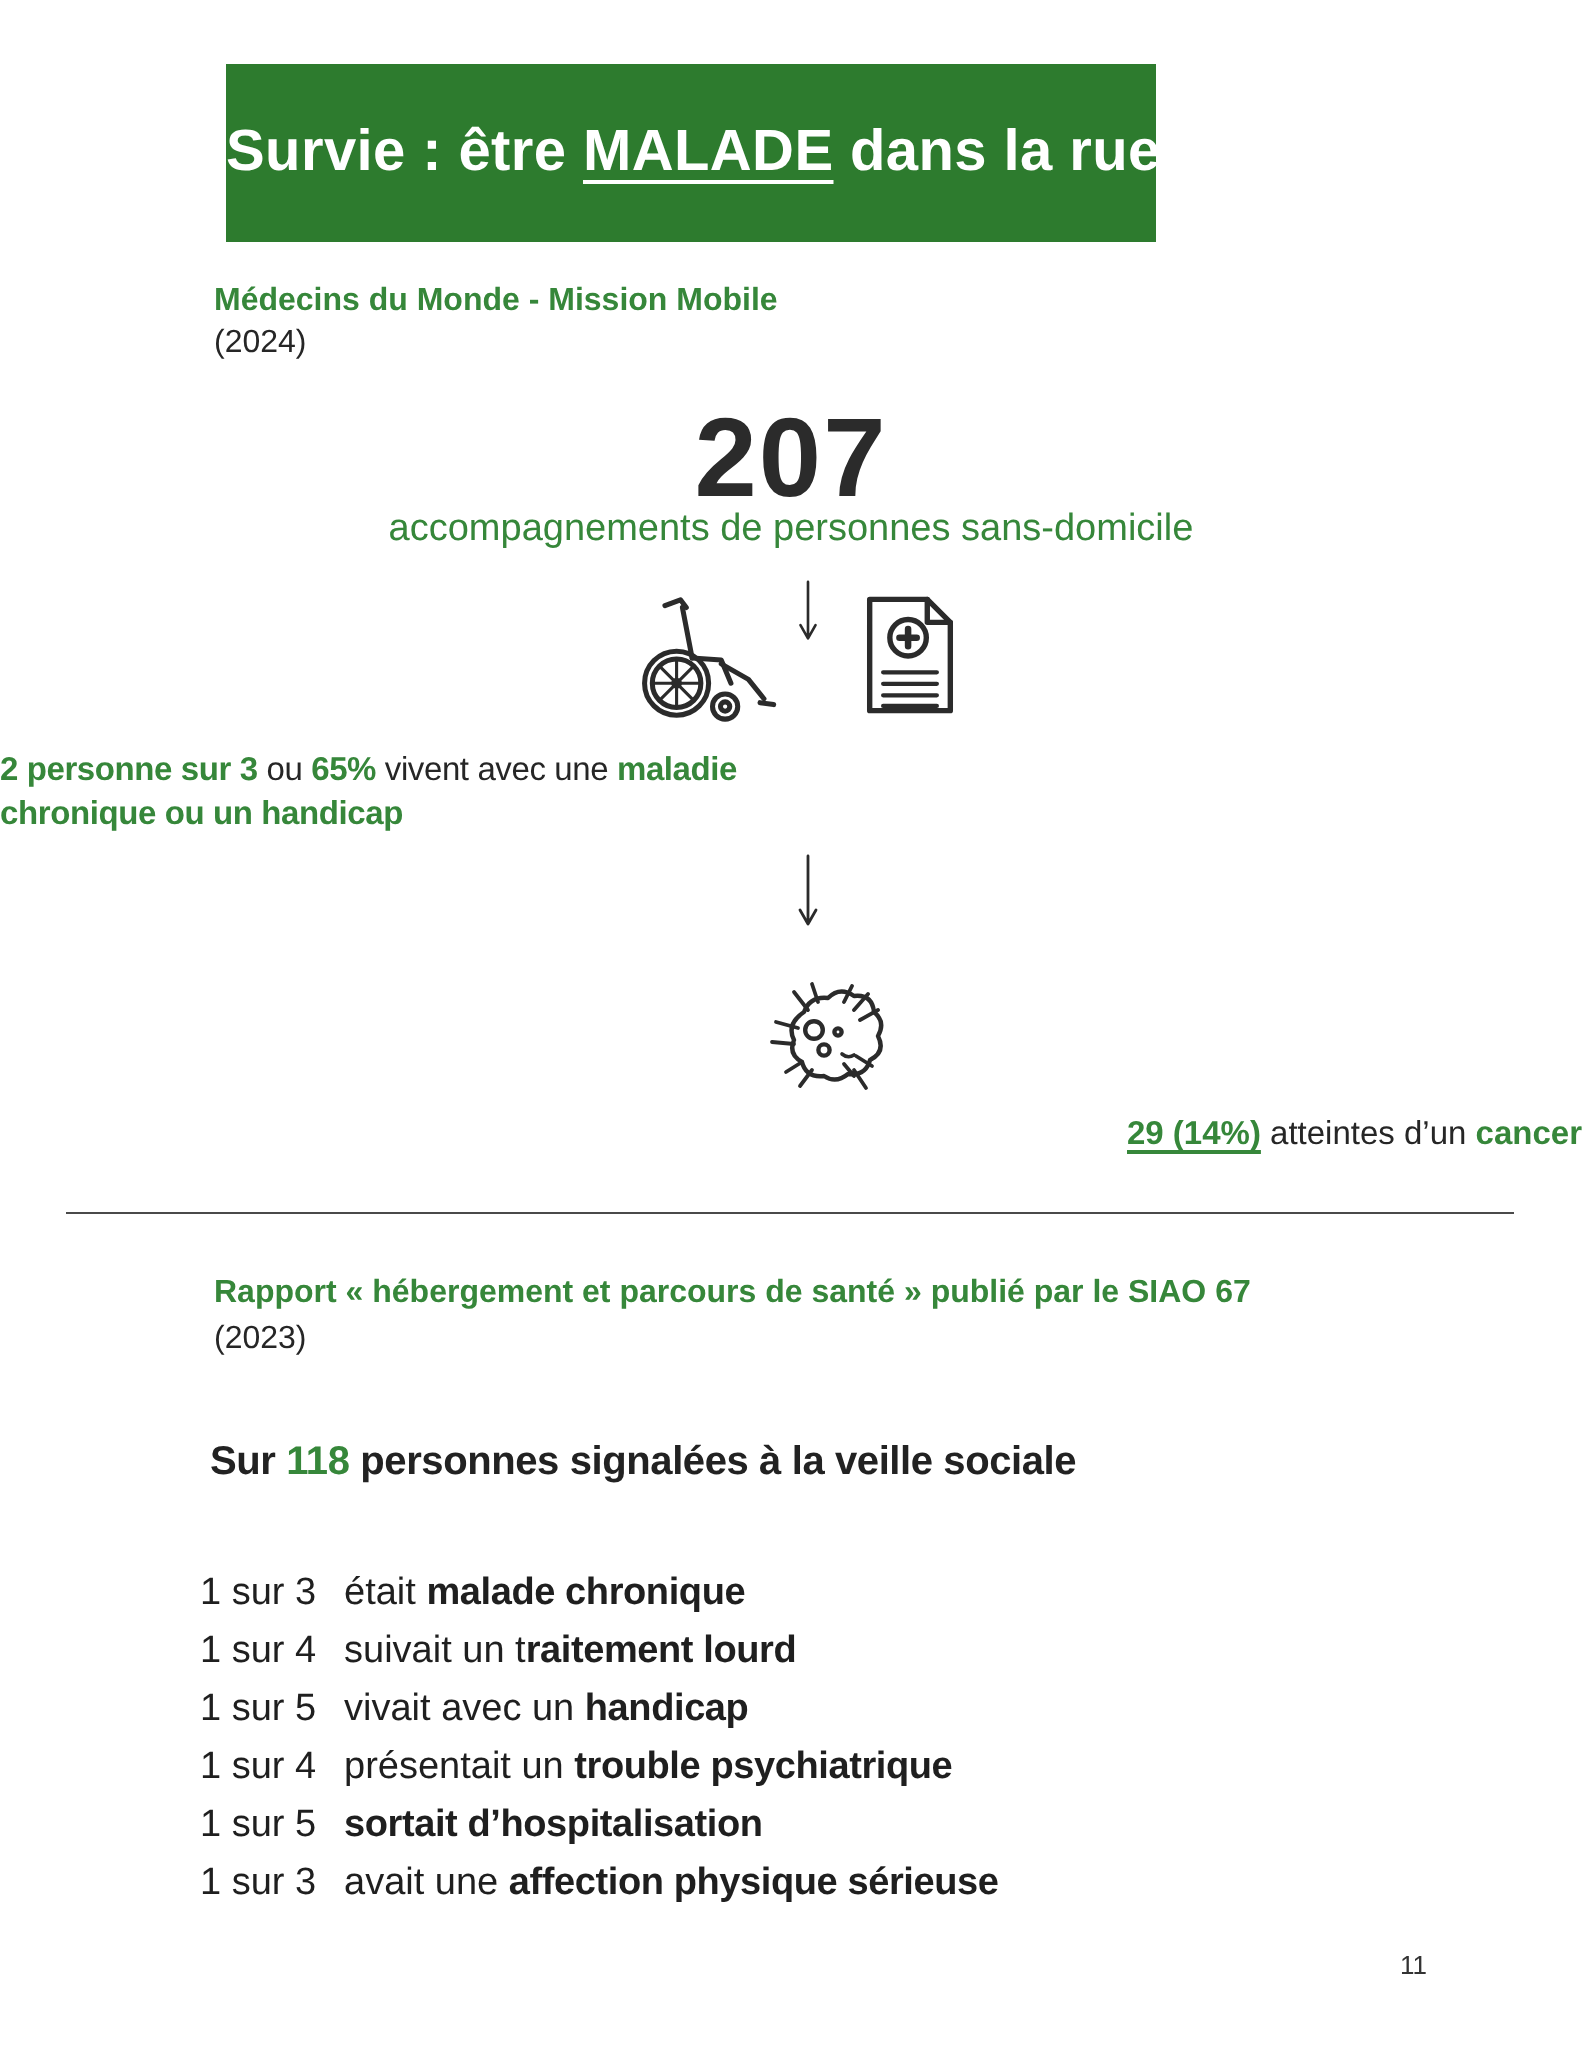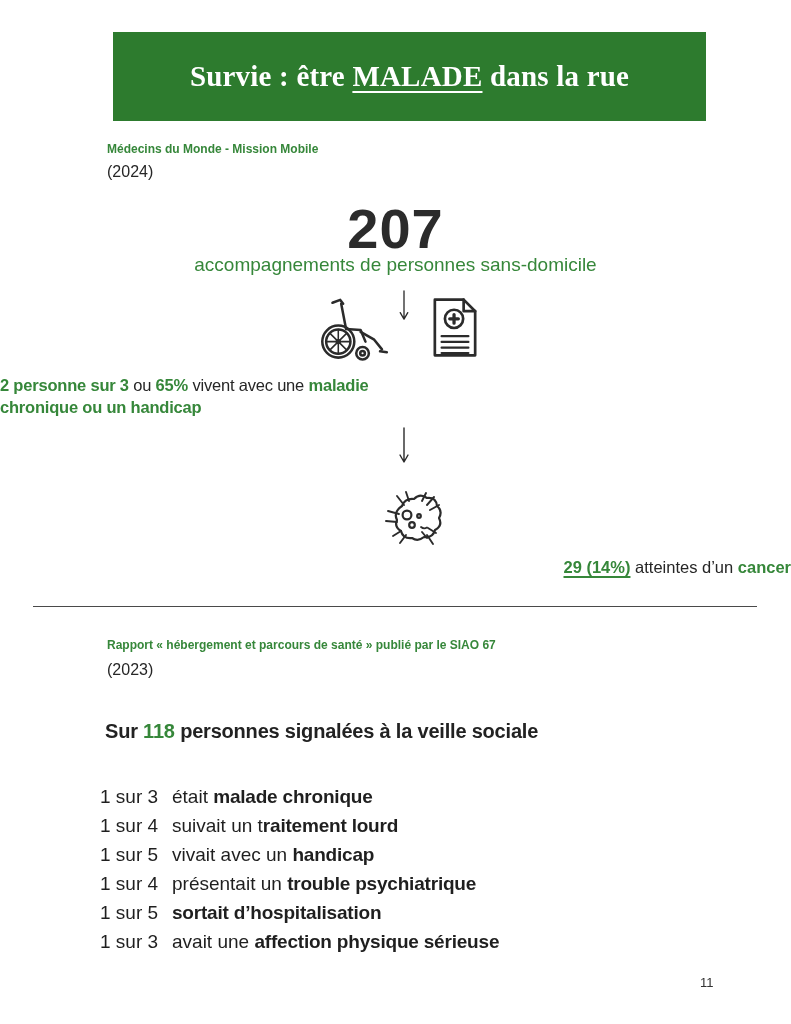--- a/index.html
+++ b/index.html
@@ -3,32 +3,32 @@
 <meta charset="utf-8">
 <style>
   * { box-sizing: border-box; margin: 0; padding: 0; }
   body { background: #ffffff; font-family: "Liberation Sans", sans-serif; }
   .page {
     position: relative; width: 791px; height: 1024px;
     background: #ffffff; overflow: hidden; margin: 0 auto;
     color: var(--dark, #262626);
   }
   .banner {
-    position: absolute; left: 113px; top: 32px; width: 593px; height: 89px;
+    position: absolute; left: 113px; top: 32px; width: 465px; height: 89px;
     background: var(--banner-green, #2d7b2e);
-    display: flex; align-items: center; justify-content: center; font-family: Liberation Serif, serif;
+    display: flex; align-items: center; 
   }
   .banner-title {
     color: #ffffff; font-weight: bold; font-size: 29px; letter-spacing: 0.2px;
     white-space: nowrap;
   }
   .banner-title .u {
     text-decoration: underline; text-decoration-thickness: 2px; text-underline-offset: 5px;
   }
-  .src-green { position: absolute; left: 107px; color: var(--text-green, #36873a); font-weight: bold; font-size: 12px; }
+  .src-green { position: absolute; left: 107px; color: var(--text-green, #36873a); font-weight: bold; font-size: 16px; }
   .src-year { position: absolute; left: 107px; color: var(--dark, #262626); font-size: 16px; }
   .big-number {
     position: absolute; left: 0; top: 196px; width: 100%; text-align: center;
     font-size: 56px; font-weight: bold; color: #2b2b2b; letter-spacing: 1px;
   }
   .big-caption {
     position: absolute; left: 0; top: 254px; width: 100%; text-align: center;
     font-size: 19px; color: var(--text-green, #36873a);
   }
   .arrow { position: absolute; width: 12px; }

